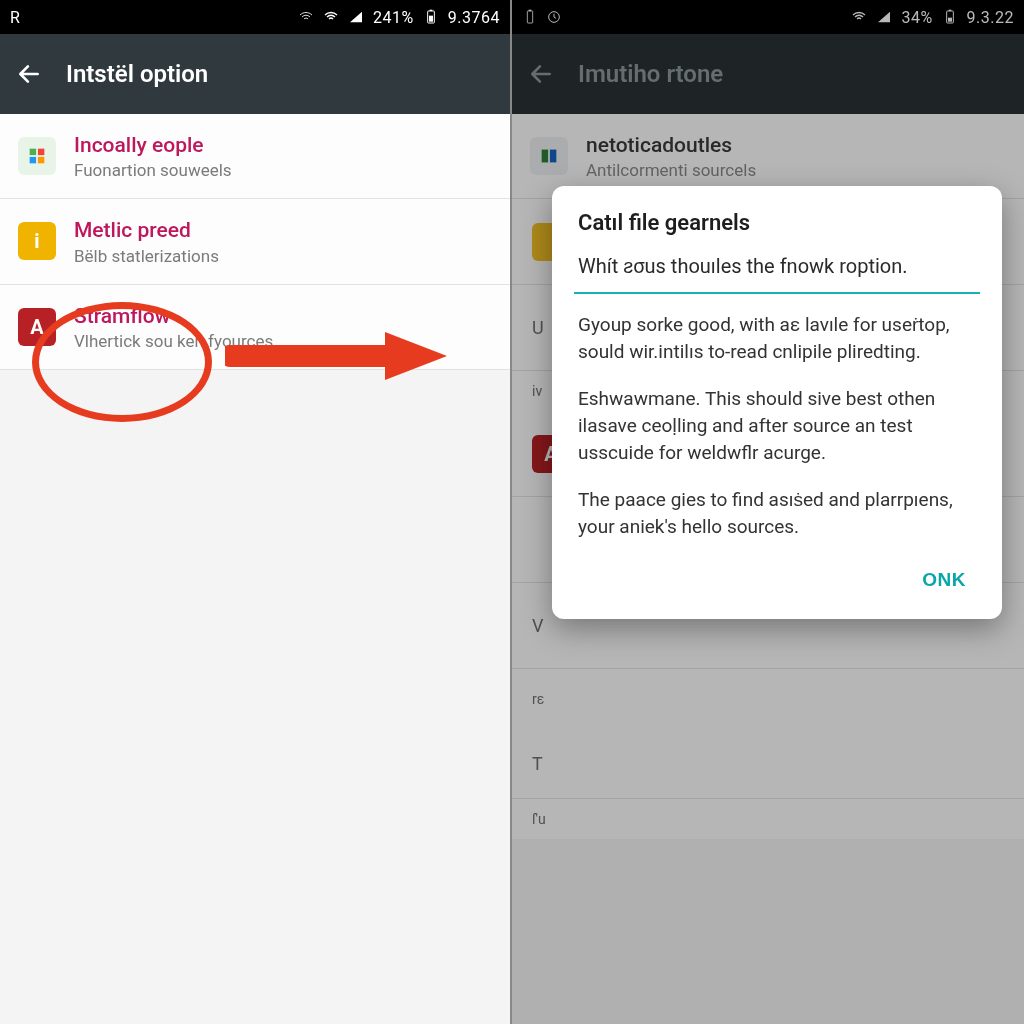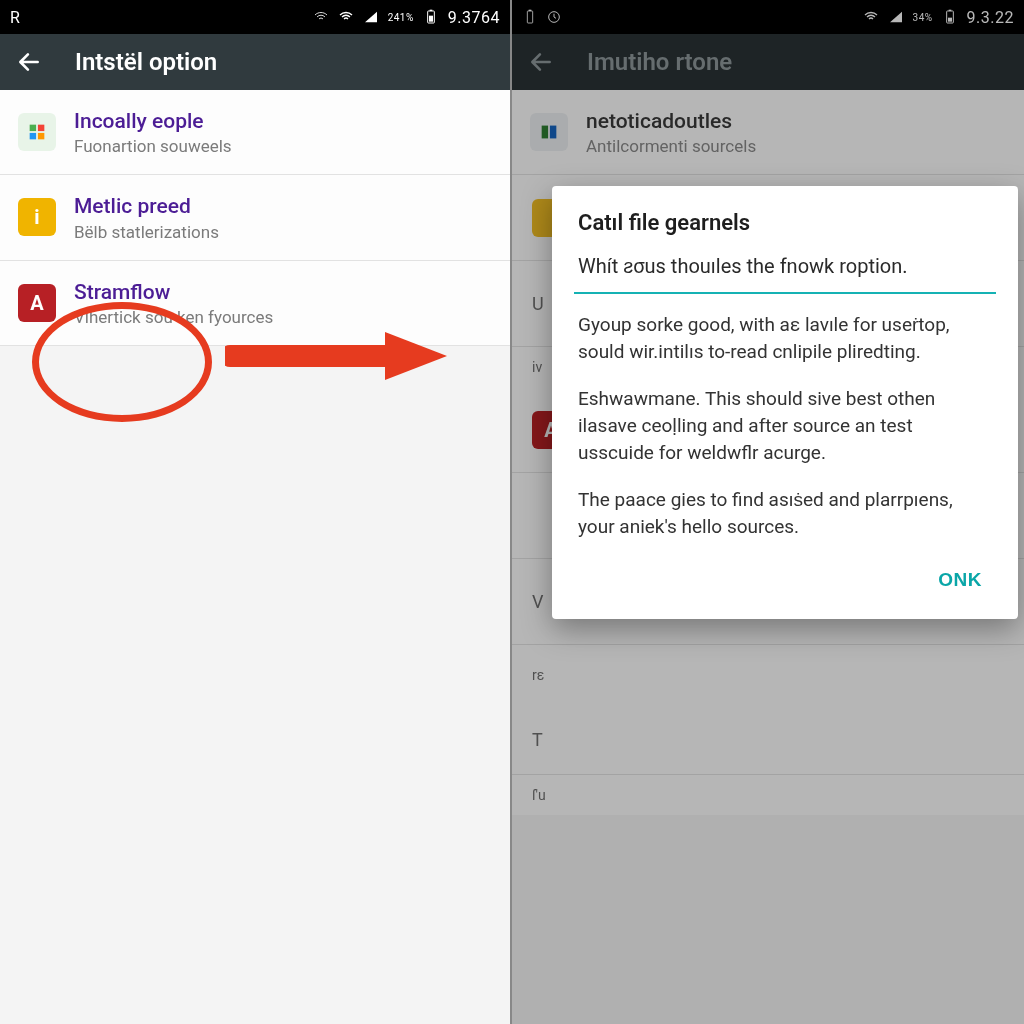--- a/index.html
+++ b/index.html
@@ -10,27 +10,27 @@
   .phone.right { }
 
   
   .statusbar {
     height: 34px; background: #000; color: #fff;
     display: flex; align-items: center; justify-content: flex-end;
     padding: 0 10px; font-size: 16px; gap: 9px; letter-spacing: .5px;
   }
   .statusbar .left-slot { margin-right: auto; display: flex; gap: 8px; align-items: center; }
   .sb-ico { width: 16px; height: 16px; display:inline-block; }
-  .statusbar .pct { font-size: 10px; }
+  .statusbar .pct { font-size: 16px; }
   .statusbar .time { font-size: 16px; }
 
   
   .toolbar {
-    height: 56px; background: #303a3e; color: #fff;
-    display: flex; align-items: center; padding: 0 16px; gap: 33px;
+    height: 80px; background: #303a3e; color: #fff;
+    display: flex; align-items: center; padding: 0 16px; gap: 24px;
     box-shadow: 0 2px 4px rgba(0,0,0,.3);
   }
   .toolbar .back { width: 26px; height: 26px; }
   .toolbar .title { font-size: 24px; font-weight: 600; }
   .phone.right .toolbar .title,
   .phone.right .toolbar .back svg path { color: #8e979a; stroke: #8e979a; }
   .phone.right .toolbar { background: #2a3235; }
 
   
   .list { background: #fdfdfd; }
@@ -39,21 +39,21 @@
     padding: 18px 20px 18px 18px;
     border-bottom: 1px solid #e2e2e2;
     position: relative;
   }
   .row .icobox {
     width: 38px; height: 38px; border-radius: 6px;
     display:flex; align-items:center; justify-content:center;
     font-size: 20px; font-weight: 700; color:#fff; flex-shrink:0;
   }
   .row .texts { flex: 1; }
-  .row .t1 { font-size: 21px; color: #4c1d95; font-weight: 500; line-height: 1.25; }
+  .row .t1 { font-size: 21px; color: #be185d; font-weight: 500; line-height: 1.25; }
   .row .t2 { font-size: 17px; color: #7b7b7b; margin-top: 2px; }
   .row .toggle {
     width: 44px; height: 20px; position: relative;
   }
   .toggle .track { position:absolute; inset:0; background:#bdbdbd; border-radius: 10px; }
   .toggle .knob {
     position:absolute; right:-4px; top:-4px; width: 28px; height: 28px;
     background:#6d6d6d; border-radius:50%; box-shadow:0 1px 3px rgba(0,0,0,.4);
   }
 
@@ -73,22 +73,22 @@
   .phone.right .list .row .t2 { color:#8a8a8a; }
   .phone.right .list { filter: none; }
 
   
   .phone.right .list .row { opacity: 1; }
   .phone.right .ghost-row { padding: 16px 20px; }
   .ghost-char { font-size: 18px; color:#6f6f6f; display:inline-block; width: 34px; }
 
   
   .dialog {
-    position: absolute; left: 40px; right: 6px; top: 186px;
-    background: #fff; border-radius: 4px; padding: 24px 26px 20px 26px;
+    position: absolute; left: 40px; right: 22px; top: 186px;
+    background: #fff; border-radius: 12px; padding: 24px 26px 20px 26px;
     box-shadow: 0 10px 30px rgba(0,0,0,.35);
   }
   .dialog h2 { font-size: 22px; font-weight: 600; color: #1e1e1e; margin-bottom: 18px; }
   .dialog .lead { font-size: 20px; color: #2a2a2a; line-height: 1.35; margin-bottom: 12px; }
   .dialog .adut { text-align: center; font-size: 20px; color: #2a2a2a; margin-bottom: 10px; }
   .dialog hr { border: none; border-top: 2px solid #15b2b4; margin: 0 -4px 18px -4px; }
   .dialog p { font-size: 19px; color: #333; line-height: 1.42; margin-bottom: 20px; }
   .dialog .actions { display:flex; justify-content:flex-end; }
   .dialog .ok {
     color: #0aa6a8; font-size: 19px; font-weight: 700; letter-spacing: .5px;

